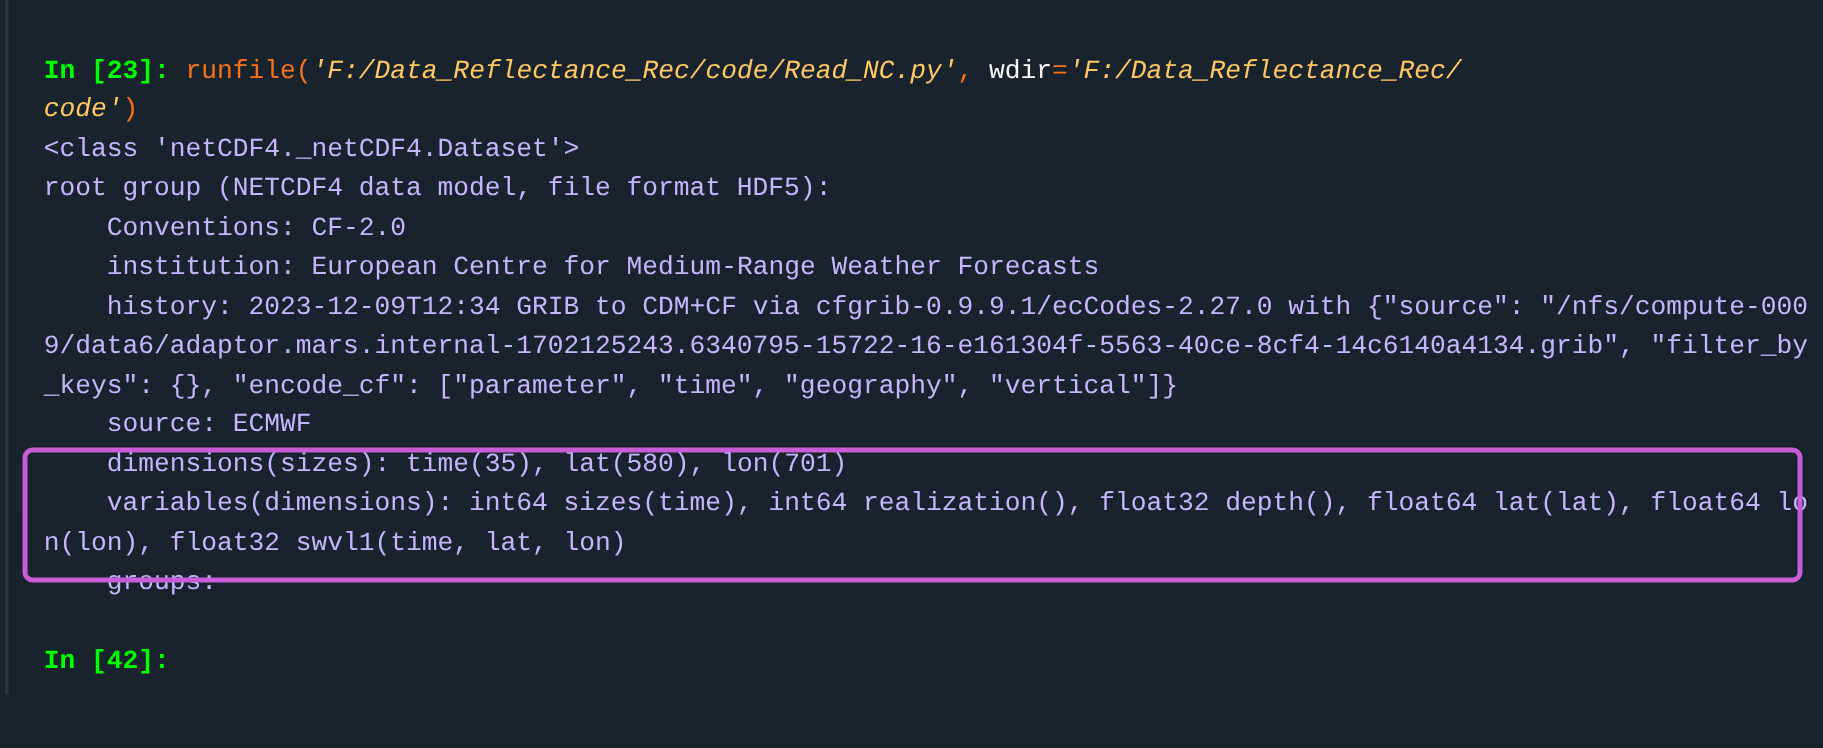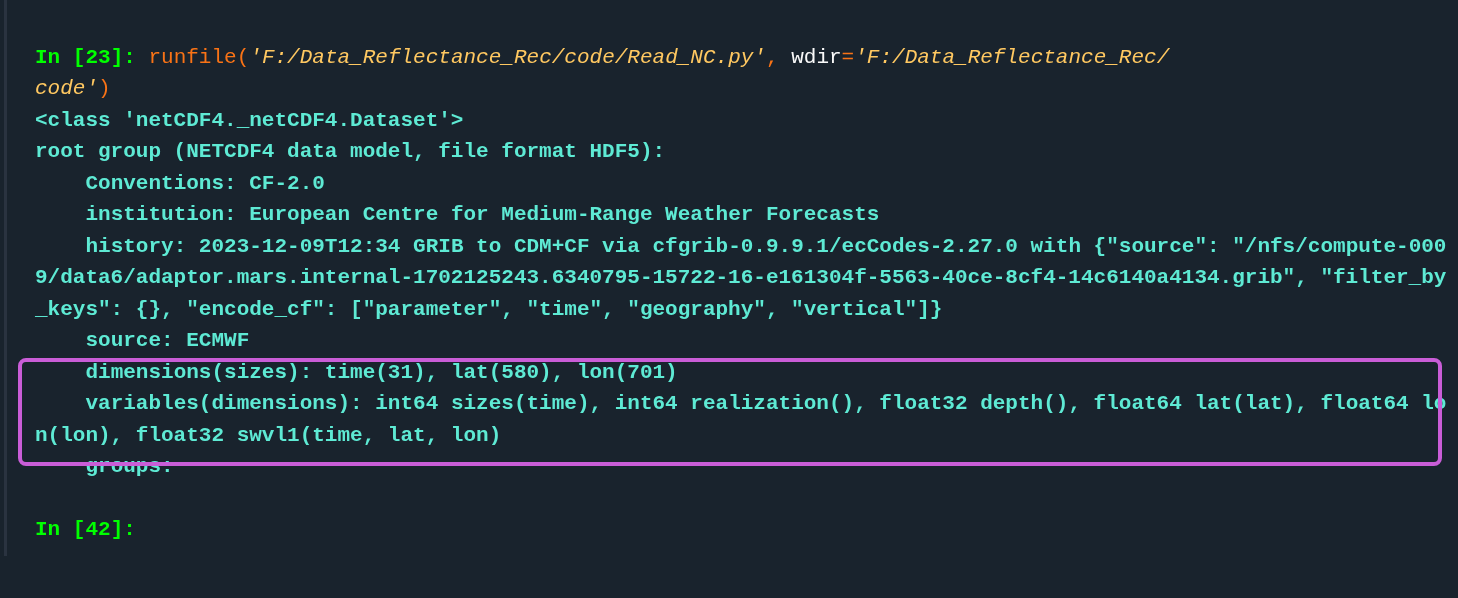--- a/index.html
+++ b/index.html
@@ -42,42 +42,41 @@
       color: #f97316;
     }
     .string-lit {
       color: #ffc861;
       font-style: italic;
     }
     .kw-arg {
       color: #fafafa;
     }
     .output-text {
-      color: #5eead4;
-      font-weight: bold;
+      color: #c4b5fd;
     }
     .highlight-box {
       border: 4px solid #c95dd7;
       border-radius: 8px;
       position: absolute;
       pointer-events: none;
     }
   </style>
 </head>
 <body>
 
 <div class="console-area">
 <span><span class="in-prompt">In [</span><span class="in-number">23</span><span class="in-colon">]: </span></span><span class="func-name">runfile</span><span class="func-name">(</span><span class="string-lit">'F:/Data_Reflectance_Rec/code/Read_NC.py'</span><span class="func-name">, </span><span class="kw-arg">wdir</span><span class="func-name">=</span><span class="string-lit">'F:/Data_Reflectance_Rec/</span>
 <span class="string-lit">code'</span><span class="func-name">)</span>
 <span class="output-text">&lt;class 'netCDF4._netCDF4.Dataset'&gt;</span>
 <span class="output-text">root group (NETCDF4 data model, file format HDF5):</span>
 <span class="output-text">    Conventions: CF-2.0</span>
 <span class="output-text">    institution: European Centre for Medium-Range Weather Forecasts</span>
 <span class="output-text">    history: 2023-12-09T12:34 GRIB to CDM+CF via cfgrib-0.9.9.1/ecCodes-2.27.0 with {"source": "/nfs/compute-0009/data6/adaptor.mars.internal-1702125243.6340795-15722-16-e161304f-5563-40ce-8cf4-14c6140a4134.grib", "filter_by_keys": {}, "encode_cf": ["parameter", "time", "geography", "vertical"]}</span>
 <span class="output-text">    source: ECMWF</span>
-<span class="output-text">    dimensions(sizes): time(31), lat(580), lon(701)</span>
+<span class="output-text">    dimensions(sizes): time(35), lat(580), lon(701)</span>
 <span class="output-text">    variables(dimensions): int64 sizes(time), int64 realization(), float32 depth(), float64 lat(lat), float64 lon(lon), float32 swvl1(time, lat, lon)</span>
 <span class="output-text">    groups: </span>
 <span class="output-text"></span>
 <span><span class="in-prompt">In [</span><span class="in-number">42</span><span class="in-colon">]: </span></span>
 </div>
 
 <div class="highlight-box" style="top: 358px; left: 18px; width: 1424px; height: 108px;"></div>
 
 </body></html>

